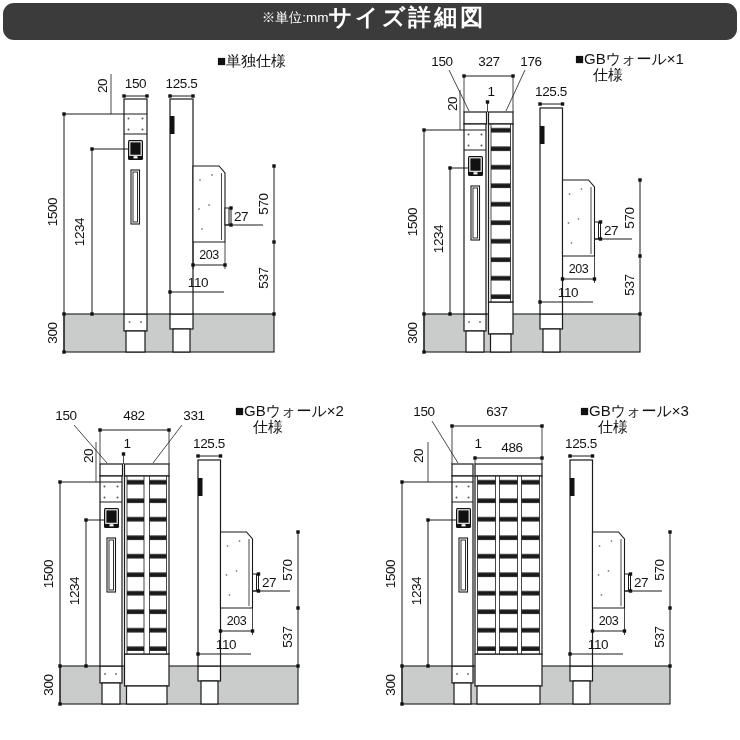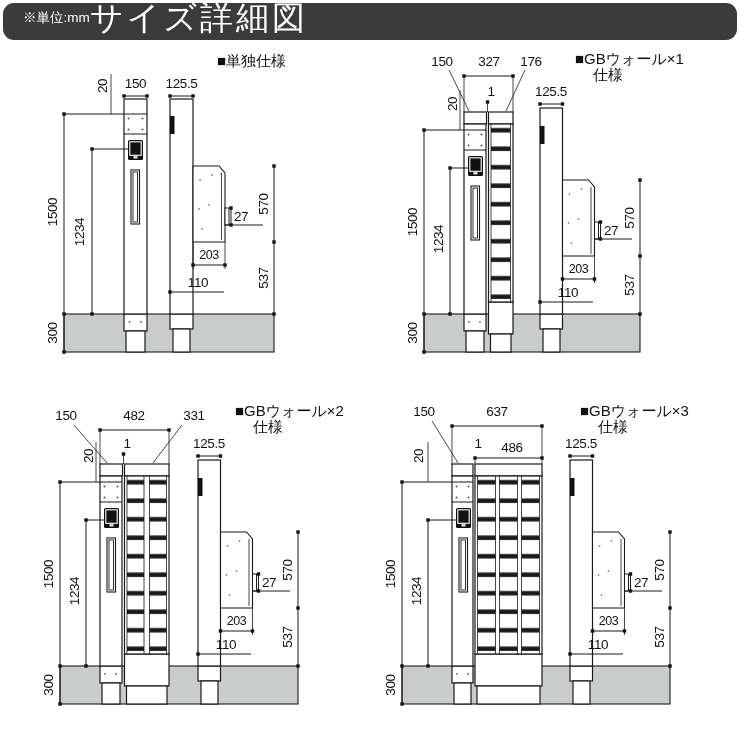--- a/index.html
+++ b/index.html
@@ -1,23 +1,23 @@
 <!DOCTYPE html>
 <html><head>
 <meta charset="utf-8">
 <title>サイズ詳細図</title>
 <style>
   html,body{margin:0;padding:0;background:#fff;}
   body{width:740px;height:740px;position:relative;overflow:hidden;
        font-family:"Liberation Sans",sans-serif;}
   .hdr{position:absolute;left:3px;top:3px;right:3px;height:37px;background:#3b3b3b;
-       border-radius:11px;display:flex;align-items:center;justify-content:flex-start;
+       border-radius:11px;display:flex;align-items:center;justify-content:center;
        padding:0 12px 8px 20px;box-sizing:border-box;}
   .unit{color:#fff;font-size:13.5px;}
-  .ttl{color:#fff;font-size:33px;font-weight:normal;letter-spacing:3px;line-height:1;}
+  .ttl{color:#fff;font-size:23px;font-weight:bold;letter-spacing:3px;line-height:1;}
   .quad{position:absolute;width:360px;height:345px;}
   #q1{left:12px;top:44px;}  #q2{left:372px;top:44px;}
   #q3{left:8px;top:396px;} #q4{left:372px;top:396px;}
   .ln{stroke:#1a1a1a;stroke-width:1;fill:none;}
   .lt{stroke:#1a1a1a;stroke-width:0.8;fill:none;}
   .sh{fill:#fff;stroke:#1a1a1a;stroke-width:1.2;}
   .gnd{fill:#cacccb;stroke:#1a1a1a;stroke-width:1.1;}
   .blk{fill:#111;}
   .dim{font-family:"Liberation Sans",sans-serif;font-size:13.5px;fill:#111;
        text-anchor:middle;letter-spacing:-0.4px;}

